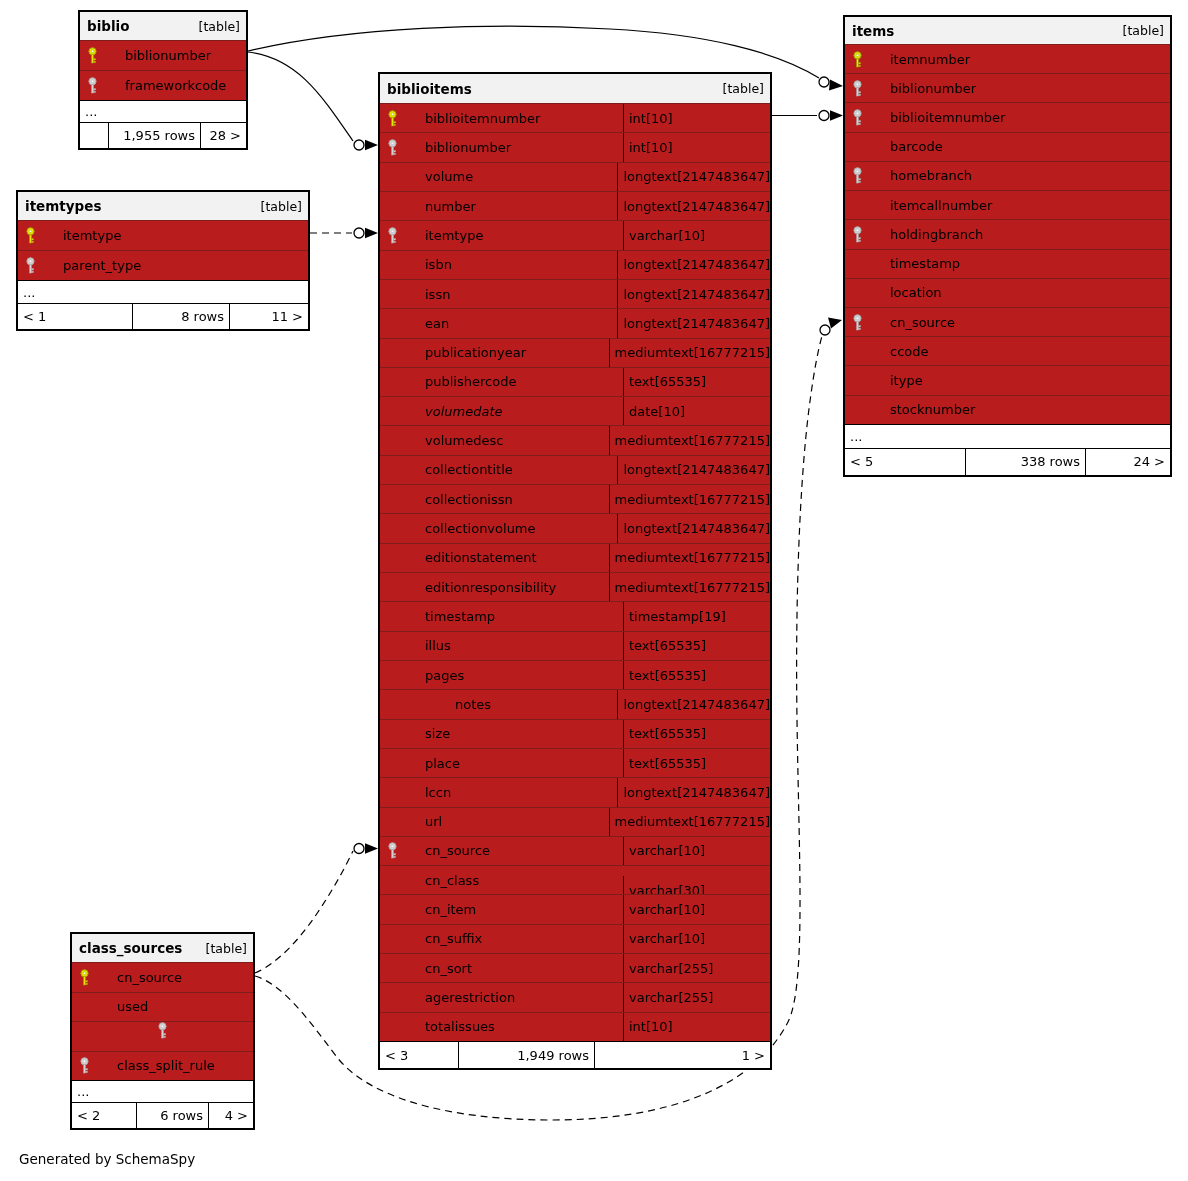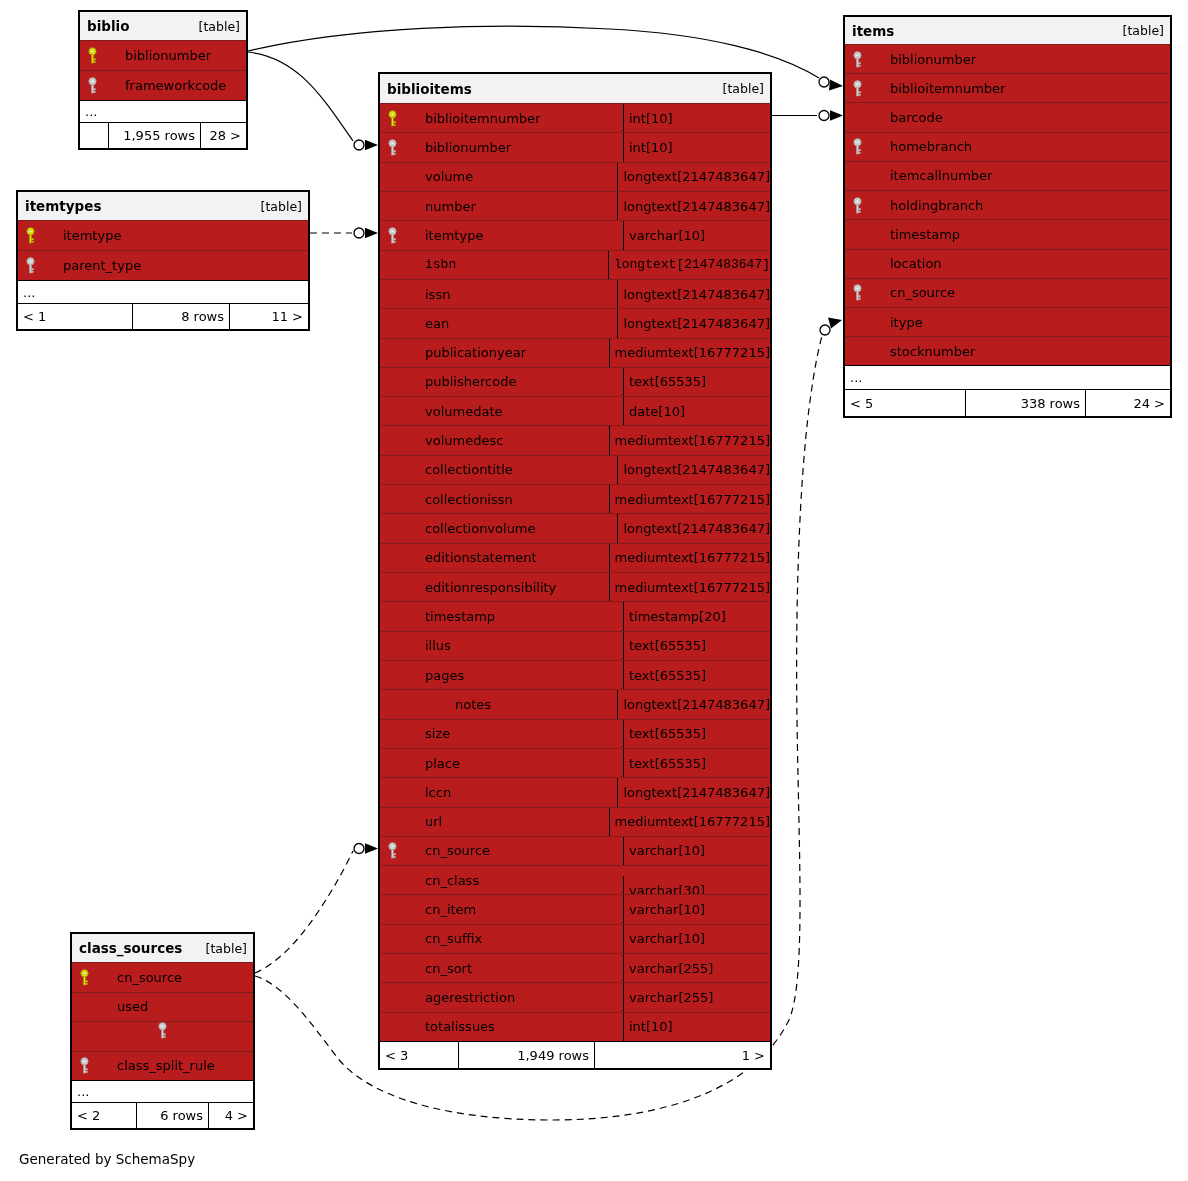--- a/index.html
+++ b/index.html
@@ -216,21 +216,21 @@
             <circle cx="5.5" cy="4.3" r="3.6" fill="#d2d2d2" stroke="#a8a8a8" stroke-width="1"></circle>
             <circle cx="5.5" cy="4.3" r="1.3" fill="#ffffff" stroke="#a8a8a8" stroke-width="0.5"></circle>
             <rect x="4.6" y="7.4" width="1.8" height="8.6" fill="#d2d2d2" stroke="#a8a8a8" stroke-width="0.6"></rect>
             <rect x="6.3" y="11.6" width="2.2" height="1.4" fill="#d2d2d2" stroke="#a8a8a8" stroke-width="0.5"></rect>
             <rect x="6.3" y="14.2" width="2.2" height="1.4" fill="#d2d2d2" stroke="#a8a8a8" stroke-width="0.5"></rect>
           </svg>
         </span>
         <span class="col-name" style="width: 186px;">itemtype</span>
         <span class="col-type" style="margin-left: 0px;">varchar[10]</span>
       </div>
-      <div class="db-row" style="height: 29.3125px; font-family: Liberation Mono, monospace;">
+      <div class="db-row" style="height: 29.3125px;">
         <span class="key-slot"></span>
         <span class="col-name" style="width: 186px;">isbn</span>
         <span class="col-type" style="margin-left: 0px;">longtext[2147483647]</span>
       </div>
       <div class="db-row" style="height: 29.3125px;">
         <span class="key-slot"></span>
         <span class="col-name" style="width: 186px;">issn</span>
         <span class="col-type" style="margin-left: 0px;">longtext[2147483647]</span>
       </div>
       <div class="db-row" style="height: 29.3125px;">
@@ -243,21 +243,21 @@
         <span class="col-name" style="width: 186px;">publicationyear</span>
         <span class="col-type" style="margin-left: 0px;">mediumtext[16777215]</span>
       </div>
       <div class="db-row" style="height: 29.3125px;">
         <span class="key-slot"></span>
         <span class="col-name" style="width: 186px;">publishercode</span>
         <span class="col-type" style="margin-left: 0px;">text[65535]</span>
       </div>
       <div class="db-row" style="height: 29.3125px;">
         <span class="key-slot"></span>
-        <span class="col-name" style="width: 186px;">volumedate</span>
+        <span class="col-name" style="width: 186px; font-style: italic;">volumedate</span>
         <span class="col-type" style="margin-left: 0px;">date[10]</span>
       </div>
       <div class="db-row" style="height: 29.3125px;">
         <span class="key-slot"></span>
         <span class="col-name" style="width: 186px;">volumedesc</span>
         <span class="col-type" style="margin-left: 0px;">mediumtext[16777215]</span>
       </div>
       <div class="db-row" style="height: 29.3125px;">
         <span class="key-slot"></span>
         <span class="col-name" style="width: 186px;">collectiontitle</span>
@@ -279,21 +279,21 @@
         <span class="col-type" style="margin-left: 0px;">mediumtext[16777215]</span>
       </div>
       <div class="db-row" style="height: 29.3125px;">
         <span class="key-slot"></span>
         <span class="col-name" style="width: 186px;">editionresponsibility</span>
         <span class="col-type" style="margin-left: 0px;">mediumtext[16777215]</span>
       </div>
       <div class="db-row" style="height: 29.3125px;">
         <span class="key-slot"></span>
         <span class="col-name" style="width: 186px;">timestamp</span>
-        <span class="col-type" style="margin-left: 0px;">timestamp[20]</span>
+        <span class="col-type" style="margin-left: 0px;">timestamp[19]</span>
       </div>
       <div class="db-row" style="height: 29.3125px;">
         <span class="key-slot"></span>
         <span class="col-name" style="width: 186px;">illus</span>
         <span class="col-type" style="margin-left: 0px;">text[65535]</span>
       </div>
       <div class="db-row" style="height: 29.3125px;">
         <span class="key-slot"></span>
         <span class="col-name" style="width: 186px;">pages</span>
         <span class="col-type" style="margin-left: 0px;">text[65535]</span>
@@ -373,20 +373,32 @@
       </div>
     </div>
   <div class="db-table" style="left: 843px; top: 15px; width: 329px;">
       <div class="tbl-header" style="height: 27px; gap: 8px;">
         <span class="tbl-name">items</span>
         <span class="tbl-tag">[table]</span>
       </div>
       <div class="db-row" style="height: 29.23px;">
         <span class="key-slot">
           <svg width="11" height="17" viewBox="0 0 11 17">
+            <circle cx="5.5" cy="4.3" r="3.6" fill="#e6e600" stroke="#9f9f00" stroke-width="1"></circle>
+            <circle cx="5.5" cy="4.3" r="1.3" fill="#ffffff" stroke="#9f9f00" stroke-width="0.5"></circle>
+            <rect x="4.6" y="7.4" width="1.8" height="8.6" fill="#e6e600" stroke="#9f9f00" stroke-width="0.6"></rect>
+            <rect x="6.3" y="11.6" width="2.2" height="1.4" fill="#e6e600" stroke="#9f9f00" stroke-width="0.5"></rect>
+            <rect x="6.3" y="14.2" width="2.2" height="1.4" fill="#e6e600" stroke="#9f9f00" stroke-width="0.5"></rect>
+          </svg>
+        </span>
+        <span class="col-name">itemnumber</span>
+      </div>
+      <div class="db-row" style="height: 29.23px;">
+        <span class="key-slot">
+          <svg width="11" height="17" viewBox="0 0 11 17">
             <circle cx="5.5" cy="4.3" r="3.6" fill="#d2d2d2" stroke="#a8a8a8" stroke-width="1"></circle>
             <circle cx="5.5" cy="4.3" r="1.3" fill="#ffffff" stroke="#a8a8a8" stroke-width="0.5"></circle>
             <rect x="4.6" y="7.4" width="1.8" height="8.6" fill="#d2d2d2" stroke="#a8a8a8" stroke-width="0.6"></rect>
             <rect x="6.3" y="11.6" width="2.2" height="1.4" fill="#d2d2d2" stroke="#a8a8a8" stroke-width="0.5"></rect>
             <rect x="6.3" y="14.2" width="2.2" height="1.4" fill="#d2d2d2" stroke="#a8a8a8" stroke-width="0.5"></rect>
           </svg>
         </span>
         <span class="col-name">biblionumber</span>
       </div>
       <div class="db-row" style="height: 29.23px;">
@@ -445,20 +457,24 @@
         <span class="key-slot">
           <svg width="11" height="17" viewBox="0 0 11 17">
             <circle cx="5.5" cy="4.3" r="3.6" fill="#d2d2d2" stroke="#a8a8a8" stroke-width="1"></circle>
             <circle cx="5.5" cy="4.3" r="1.3" fill="#ffffff" stroke="#a8a8a8" stroke-width="0.5"></circle>
             <rect x="4.6" y="7.4" width="1.8" height="8.6" fill="#d2d2d2" stroke="#a8a8a8" stroke-width="0.6"></rect>
             <rect x="6.3" y="11.6" width="2.2" height="1.4" fill="#d2d2d2" stroke="#a8a8a8" stroke-width="0.5"></rect>
             <rect x="6.3" y="14.2" width="2.2" height="1.4" fill="#d2d2d2" stroke="#a8a8a8" stroke-width="0.5"></rect>
           </svg>
         </span>
         <span class="col-name">cn_source</span>
+      </div>
+      <div class="db-row" style="height: 29.23px;">
+        <span class="key-slot"></span>
+        <span class="col-name">ccode</span>
       </div>
       <div class="db-row" style="height: 29.23px;">
         <span class="key-slot"></span>
         <span class="col-name">itype</span>
       </div>
       <div class="db-row" style="height: 29.23px;">
         <span class="key-slot"></span>
         <span class="col-name">stocknumber</span>
       </div>
       <div class="ellipsis-row" style="height: 24px;">

